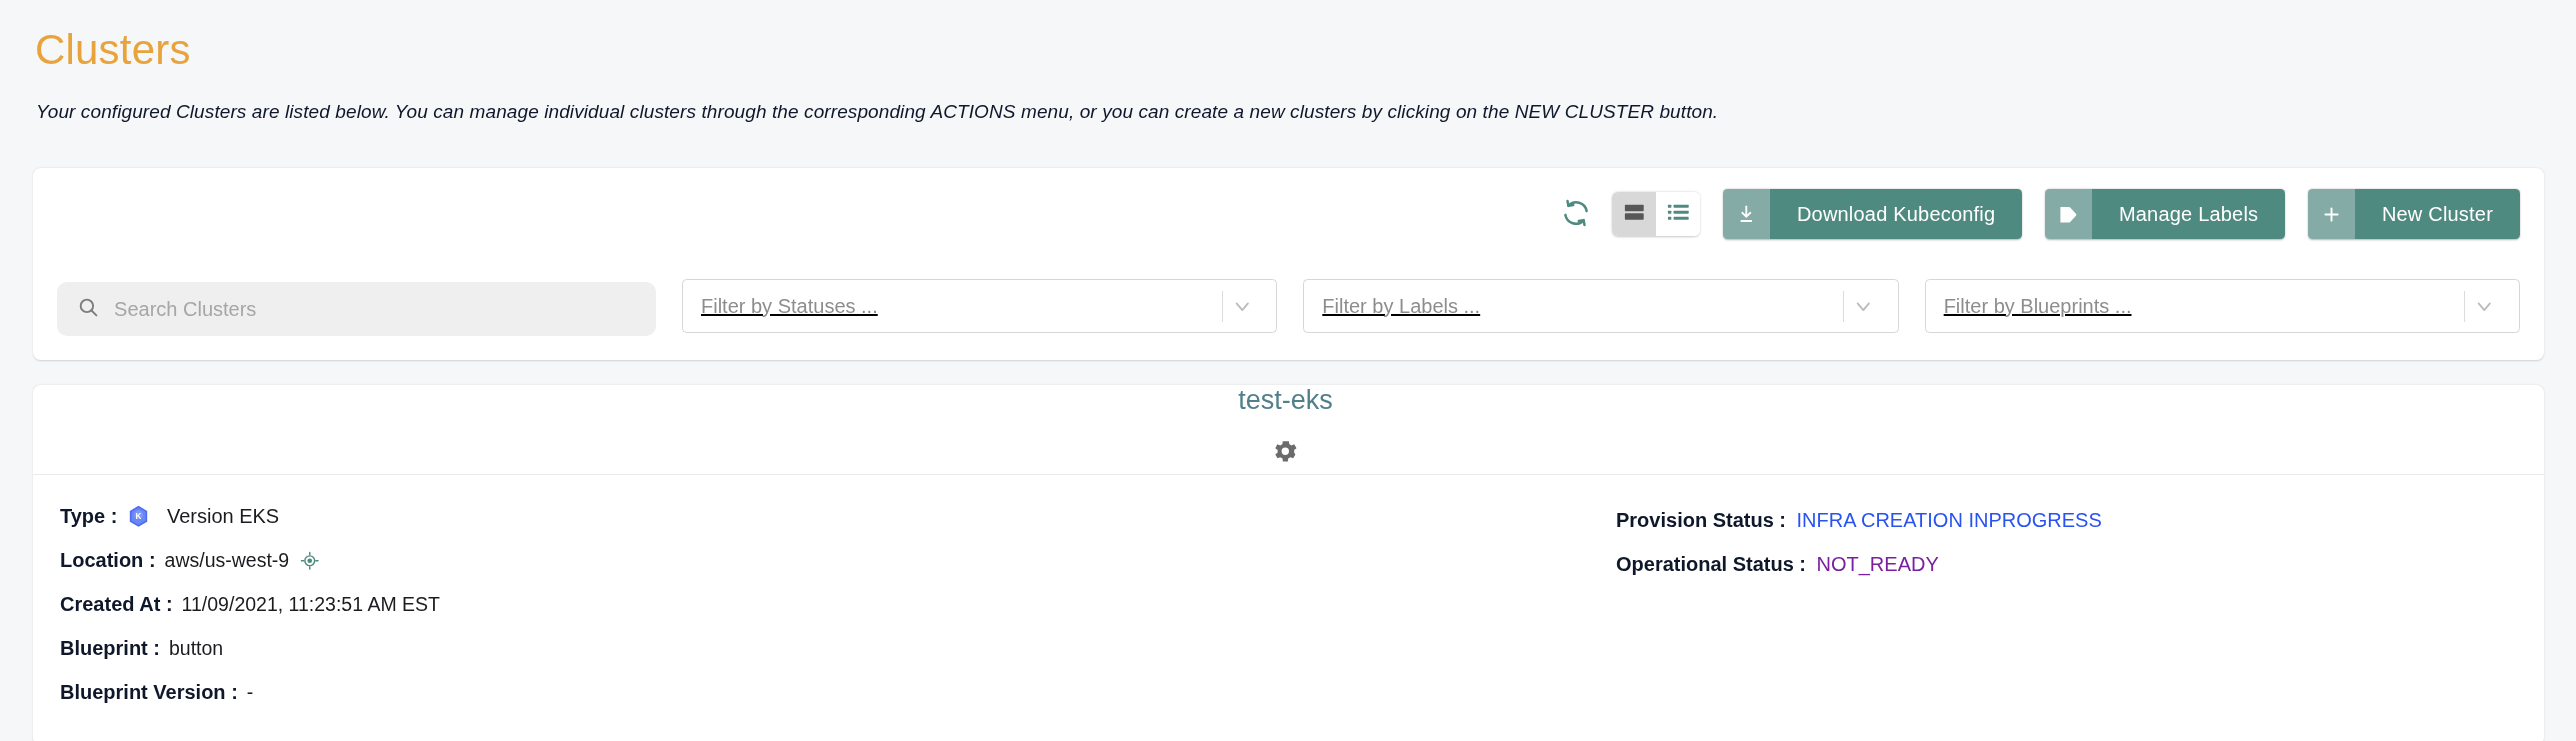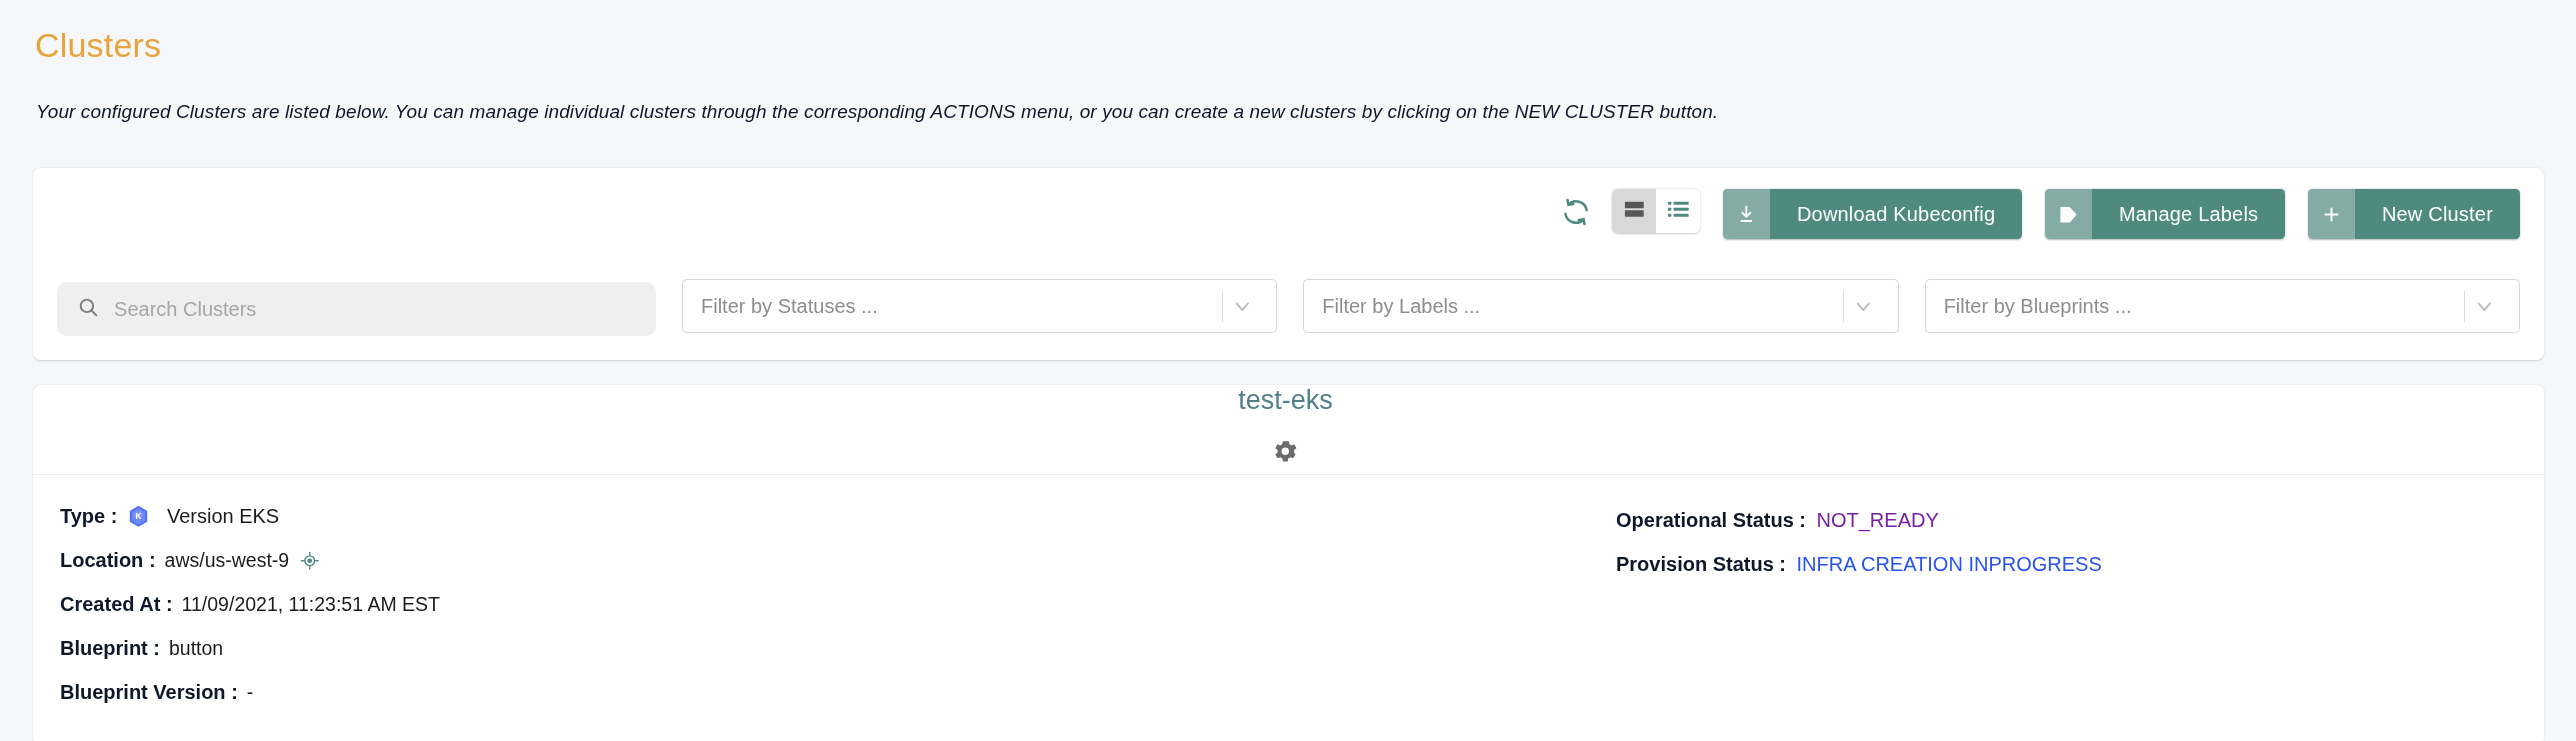--- a/index.html
+++ b/index.html
@@ -17,21 +17,21 @@
     width: 2576px;
     height: 742px;
     background: #f5f7f9;
   }
 
   
   .page-title {
     position: absolute;
     left: 35px;
     top: 25.6px;
-    font-size: 34px;
+    font-size: 42px;
     font-weight: 400;
     color: #e8a33d;
     letter-spacing: 0.2px;
   }
 
   .page-desc {
     position: absolute;
     left: 36px;
     top: 101px;
     font-size: 19px;
@@ -52,21 +52,21 @@
     border-radius: 7.5px;
     box-shadow: 0 0.8px 2.3px rgba(0,0,0,0.10), 0 0.8px 1.5px rgba(0,0,0,0.06);
   }
 
   
   .action-row {
     position: absolute;
     right: 24px;
     top: 21px;
     display: flex;
-    align-items: flex-start;
+    align-items: center;
     gap: 0;
   }
 
   .refresh-btn {
     width: 48px;
     height: 48px;
     display: flex;
     align-items: center;
     justify-content: center;
     cursor: pointer;
@@ -162,20 +162,21 @@
   .select-box {
     flex: 1;
     height: 54px;
     background: #ffffff;
     border: 0.8px solid #d6d6d6;
     border-radius: 4.5px;
     display: flex;
     align-items: center;
     position: relative;
     cursor: pointer;
+    text-decoration: underline;
   }
   .select-label {
     padding-left: 18px;
     font-size: 20px;
     color: #8d8d8d;
     white-space: nowrap;
   }
   .select-sep {
     position: absolute;
     right: 54px;
@@ -441,26 +442,26 @@
 
         <div class="info-row">
           <span class="info-key">Blueprint Version :</span>
           <span class="info-val small">-</span>
         </div>
       </div>
 
       <div class="col-right">
 
         <div class="status-row">
+          <span class="info-key">Provision Status :</span>
+          <span class="status-val st-inprogress">INFRA CREATION INPROGRESS</span>
+        </div>
+
+        <div class="status-row">
           <span class="info-key">Operational Status :</span>
           <span class="status-val st-notready">NOT_READY</span>
         </div>
-
-        <div class="status-row">
-          <span class="info-key">Provision Status :</span>
-          <span class="status-val st-inprogress">INFRA CREATION INPROGRESS</span>
-        </div>
       </div>
     </div>
   </div>
 
 </div>
 
 
 </body></html>

